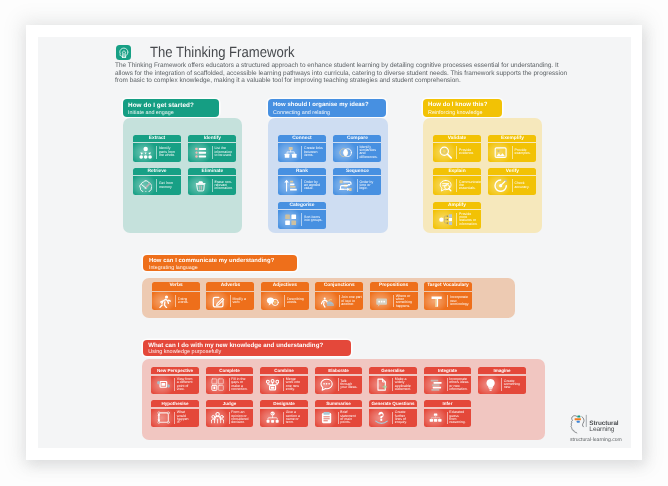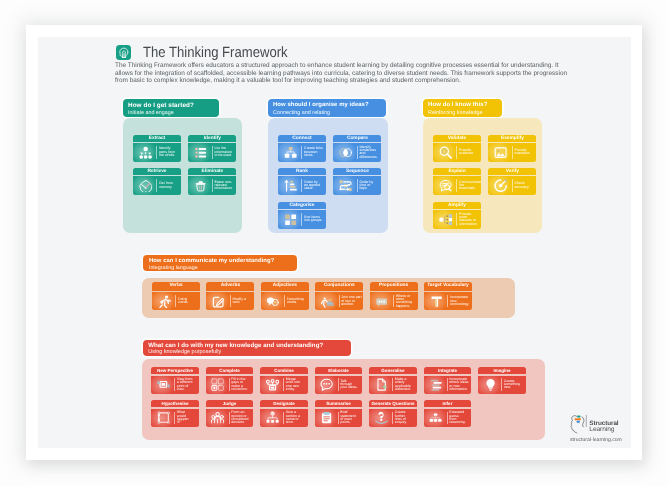--- a/index.html
+++ b/index.html
@@ -8,21 +8,21 @@
        -webkit-font-smoothing:antialiased;-moz-osx-font-smoothing:grayscale;
        text-rendering:geometricPrecision;}
   #stage{position:relative;width:668px;height:486px;}
   .sheet{position:absolute;left:26px;top:25px;width:616px;height:435px;background:#ffffff;
          box-shadow:0 0 17px 5px rgba(125,128,132,.16), 3px 6px 12px rgba(120,124,128,.13);}
   .inner{position:absolute;left:12px;top:12px;width:593px;height:411px;background:#f4f5f6;overflow:hidden;
          filter:opacity(1);}
 
   
   .hdr{position:absolute;left:78.3px;top:7.5px;}
-  .hdr-row{display:flex;align-items:center;gap:12px;}
+  .hdr-row{display:flex;align-items:center;gap:19px;}
   .logo-sq{width:14.5px;height:14.5px;border-radius:3.5px;background:#17a085;display:flex;
            align-items:center;justify-content:center;flex:none;}
   .hdr-title{font-size:14.8px;color:#46494d;font-weight:400;display:inline-block;
              transform:scaleX(.885);transform-origin:left center;white-space:nowrap;}
   .hdr-p{position:absolute;left:77px;top:25px;width:461px;font-size:6.45px;line-height:7.52px;
          color:#5b6064;display:block;}
 
   
   .pill{position:absolute;border-radius:4px;color:#fff;box-sizing:border-box;
         box-shadow:0 0 0 1.6px #fdfdfd;}

